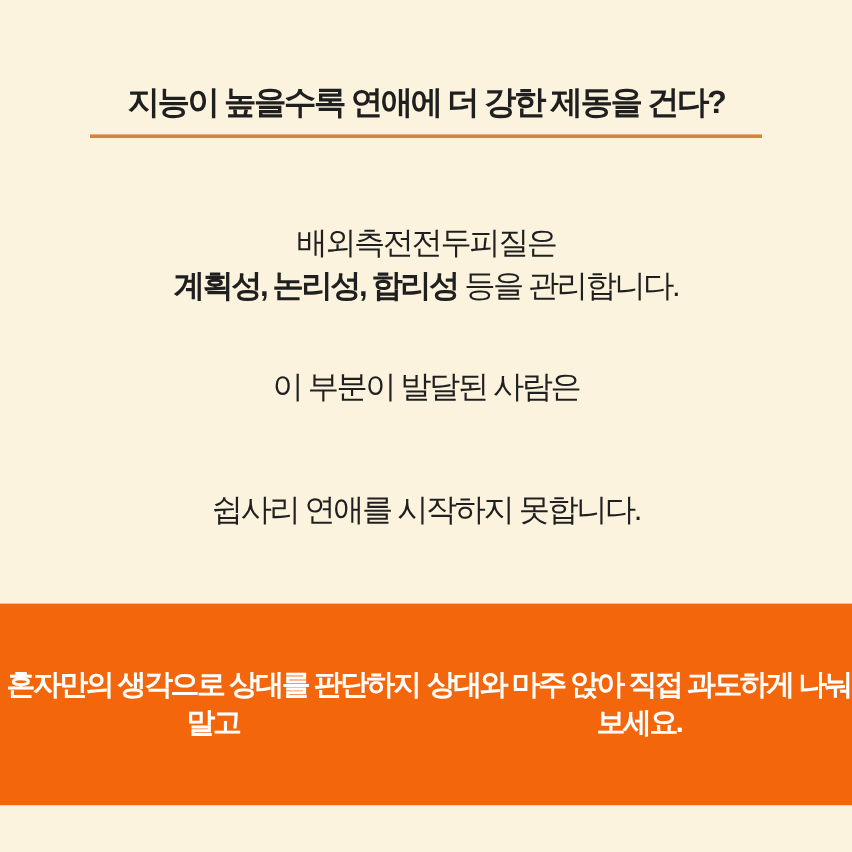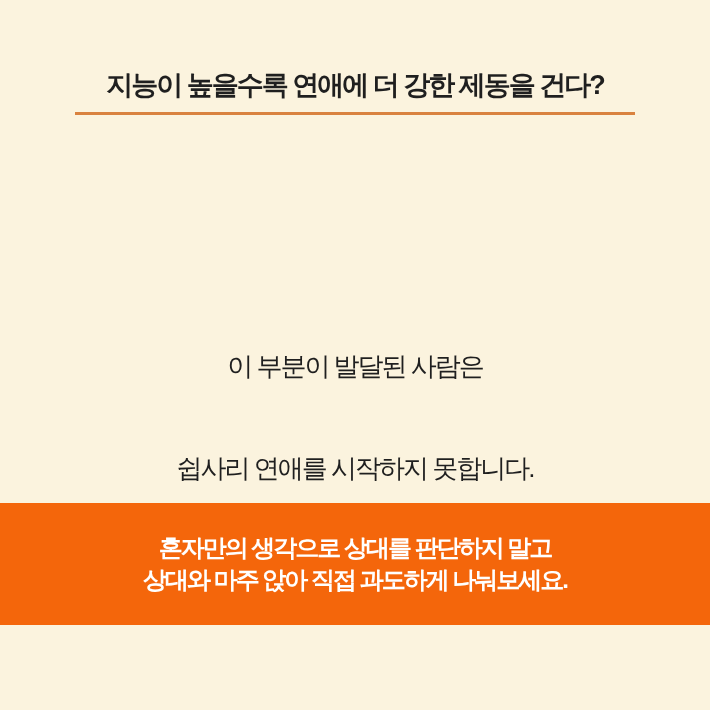--- a/index.html
+++ b/index.html
@@ -50,34 +50,33 @@
     letter-spacing: -2px;
     color: #1F1F1F;
   }
   .p1 {
     top: 184px;
     line-height: 36px;
   }
   .p2 {
     top: 305px;
     line-height: 34px;
-    margin-top: 44px;
   }
   .bold {
     font-weight: 700;
   }
   .banner {
     position: absolute;
     top: 503px;
     left: 0;
     width: 710px;
-    height: 122px;
+    height: 168px;
     background: #F4660B;
     display: flex;
-    flex-direction: column;
+    flex-direction: row;
     align-items: center;
     justify-content: center;
   }
   .banner-line {
     width: 710px;
     text-align: center;
     font-size: 24px;
     font-weight: 700;
     letter-spacing: -2px;
     line-height: 32px;
@@ -86,20 +85,24 @@
 </style>
 </head>
 <body>
 
 <div class="card">
 
   <div class="title">지능이 높을수록 연애에 더 강한 제동을 건다?</div>
 
   <div class="title-underline"></div>
 
+  <div class="paragraph p1">
+    <span>배외측전전두피질은</span><br>
+    <span class="bold">계획성, 논리성, 합리성</span><span> 등을 관리합니다.</span>
+  </div>
 
   <div class="paragraph p2">
     <span>이 부분이 발달된 사람은</span><br>
     <br>
     <br>
     <span>쉽사리 연애를 시작하지 못합니다.</span>
   </div>
 
   <div class="banner">
     <div class="banner-line">혼자만의 생각으로 상대를 판단하지 말고</div>

